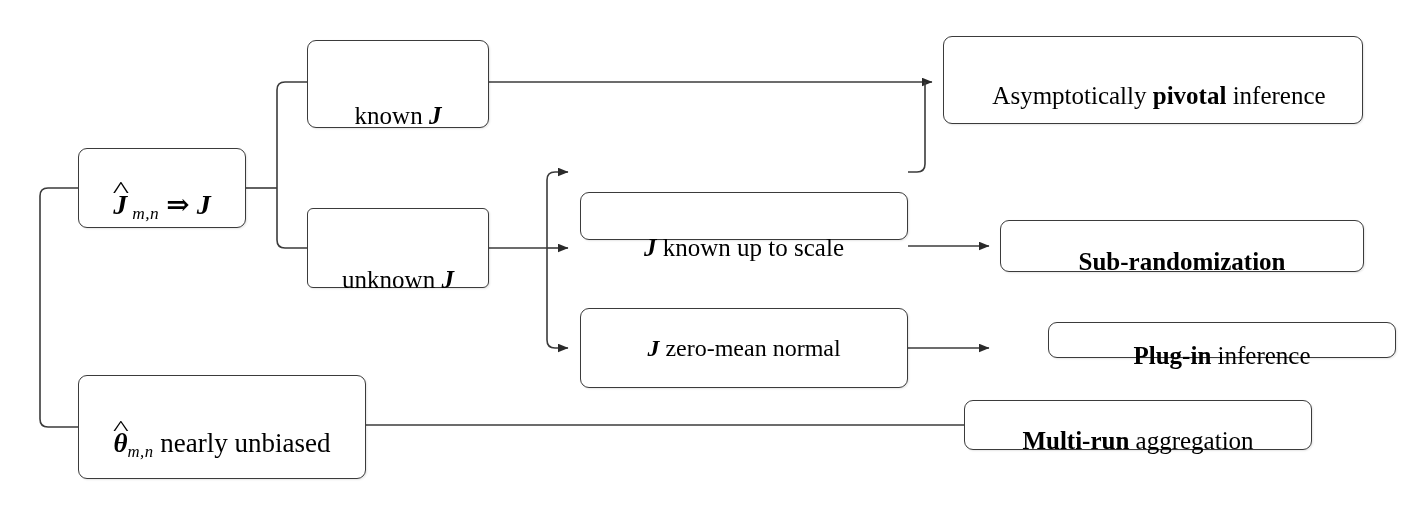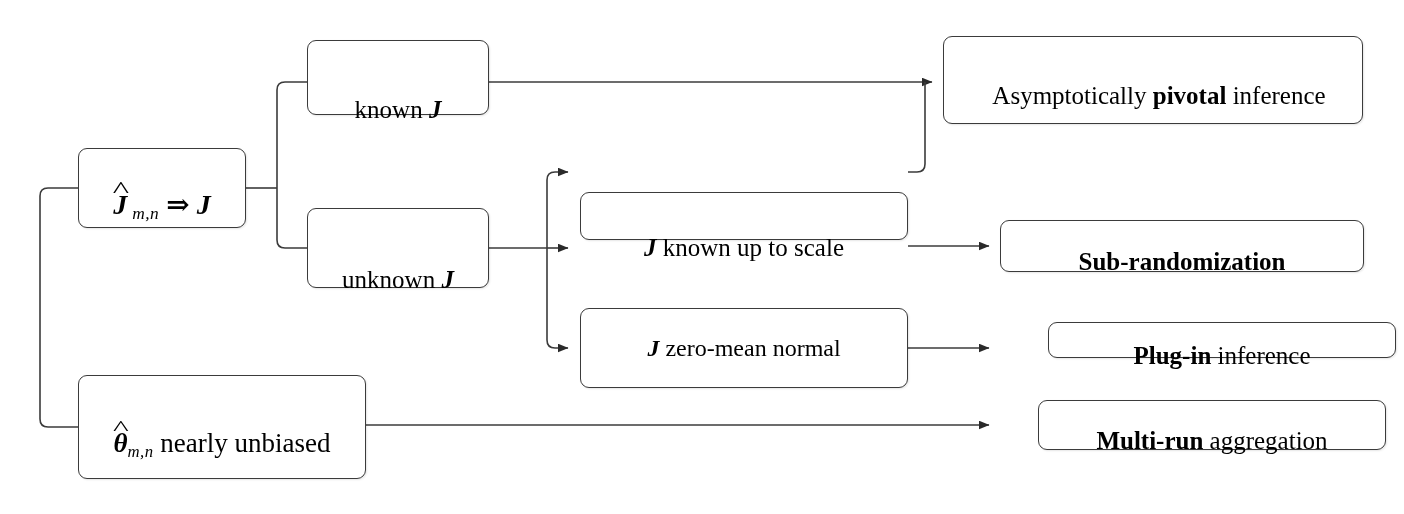--- a/index.html
+++ b/index.html
@@ -116,28 +116,28 @@
       <span class="hatwrap"><span class="hat">^</span>J</span><span class="sub">&nbsp;m,n</span>&nbsp;<span style="font-weight:bold;">⇒</span>&nbsp;<span class="mathi">J</span>
     </span>
   </div>
 
   <div class="node" style="left:78px; top:375px; width:288px; height:104px;">
     <span class="txt" style="font-size:27px;">
       <span class="hatwrap"><span class="hat">^</span>θ</span><span class="sub">m,n</span> <span>nearly unbiased</span>
     </span>
   </div>
 
-  <div class="node" style="left:307px; top:40px; width:182px; height:75px;">
+  <div class="node" style="left:307px; top:40px; width:182px; height:88px;">
     <span class="txt">
       
       <span>known </span><span class="mathi">J</span>
     </span>
   </div>
 
-  <div class="node" style="left:307px; top:208px; width:182px; height:80px;">
+  <div class="node" style="left:307px; top:208px; width:182px; height:80px;border-radius:6px;">
     <span class="txt">
       
       <span>unknown </span><span class="mathi">J</span>
     </span>
   </div>
 
   <div class="node" style="left:580px; top:148px; width:328px; height:48px;margin-top:44px;">
     <span class="txt">
       
       <span class="mathi">J</span><span> known up to scale</span>
@@ -162,19 +162,19 @@
       <span class="bold">Sub-randomization</span><span></span>
     </span>
   </div>
 
   <div class="node" style="left:1048px; top:322px; width:348px; height:36px;">
     <span class="txt">
       <span class="bold">Plug-in</span><span> inference</span>
     </span>
   </div>
 
-  <div class="node" style="left:1038px; top:400px; width:348px; height:50px;">
+  <div class="node" style="left:964px; top:400px; width:348px; height:50px;">
     <span class="txt">
       <span class="bold">Multi-run</span><span> aggregation</span>
     </span>
   </div>
 
 </div>
 
 </body></html>

